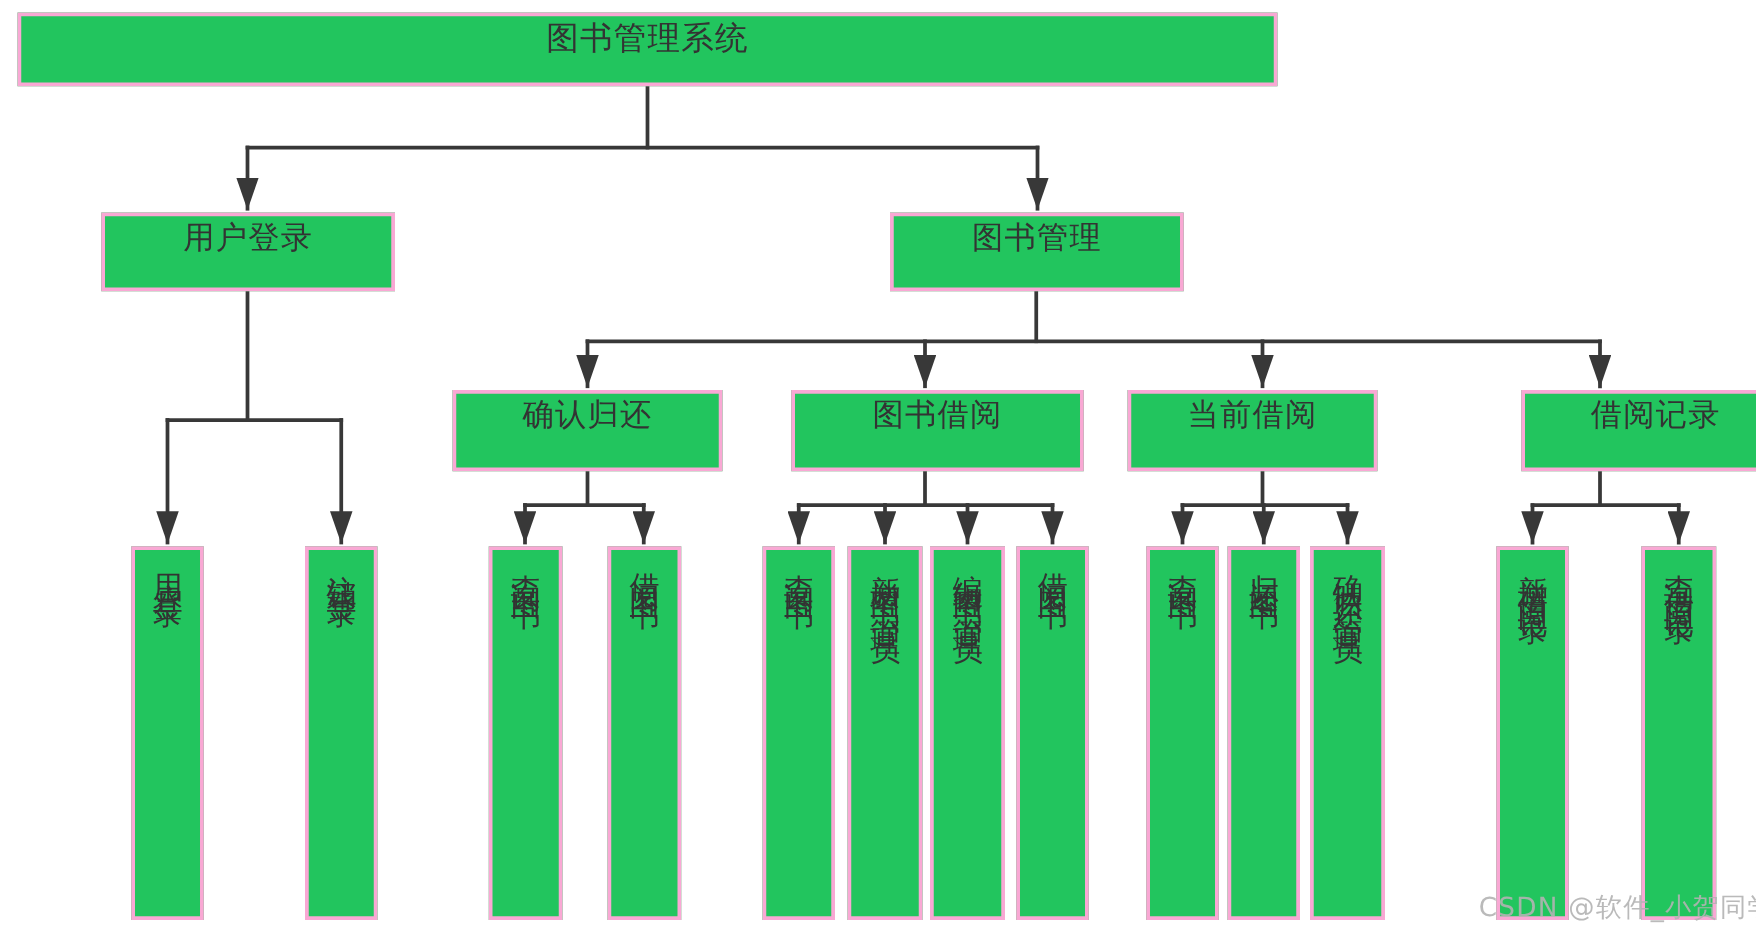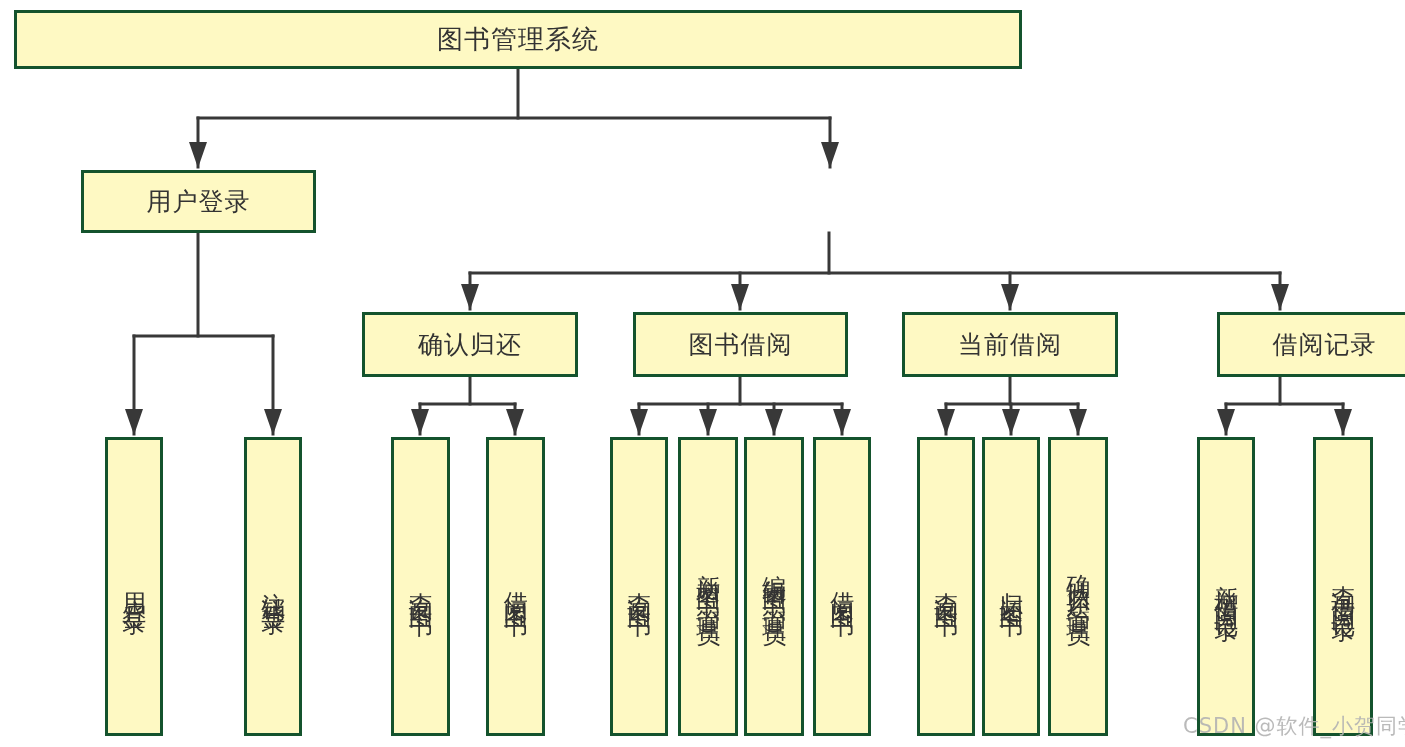--- a/index.html
+++ b/index.html
@@ -8,24 +8,24 @@
     width:1405px;height:747px;
     background:#ffffff;
     font-family:"DejaVu Sans","Liberation Sans",sans-serif;
     overflow:hidden;
   }
   .connectors{position:absolute;left:0;top:0;z-index:1;}
   .connectors line{stroke:#383838;stroke-width:3;stroke-linecap:square;}
   .node{
     position:absolute;z-index:2;
     box-sizing:border-box;
-    border:3px solid #14532d;
-    background:#fef9c3;
+    border:3px solid #f9a8d4;
+    background:#22c55e;
     color:#333333;
-    display:flex;align-items:center;justify-content:center;
+    display:flex;align-items:flex-start;justify-content:center;
   }
   .h-node{font-size:25px;letter-spacing:1px;}
   .root-node{font-size:26px;}
   .v-node span{
     writing-mode:vertical-rl;
     font-size:24px;
     letter-spacing:7px;
     line-height:1.1;
   }
   .watermark{
@@ -105,28 +105,31 @@
     </g>
   </svg>
 
   <div class="node h-node root-node" style="left:14px;top:10px;width:1008px;height:59px;">
     <span>图书管理系统</span>
   </div>
 
   <div class="node h-node" style="left:81px;top:170px;width:235px;height:63px;">
     <span>用户登录</span>
   </div>
+  <div class="node h-node" style="left:712px;top:170px;width:235px;height:63px;">
+    <span>图书管理</span>
+  </div>
 
   <div class="node h-node" style="left:362px;top:312px;width:216px;height:65px;">
     <span>确认归还</span>
   </div>
-  <div class="node h-node" style="left:633px;top:312px;width:215px;height:65px;font-family:Liberation Mono, monospace;">
+  <div class="node h-node" style="left:633px;top:312px;width:234px;height:65px;font-family:Liberation Mono, monospace;">
     <span>图书借阅</span>
   </div>
-  <div class="node h-node" style="left:902px;top:312px;width:216px;height:65px;">
+  <div class="node h-node" style="left:902px;top:312px;width:200px;height:65px;">
     <span>当前借阅</span>
   </div>
   <div class="node h-node" style="left:1173px;top:312px;width:215px;height:65px;margin-left:44px;">
     <span>借阅记录</span>
   </div>
 
   <div class="node v-node" style="left:105px;top:437px;width:58px;height:299px;">
     <span>用户登录</span>
   </div>
   <div class="node v-node" style="left:244px;top:437px;width:58px;height:299px;">

